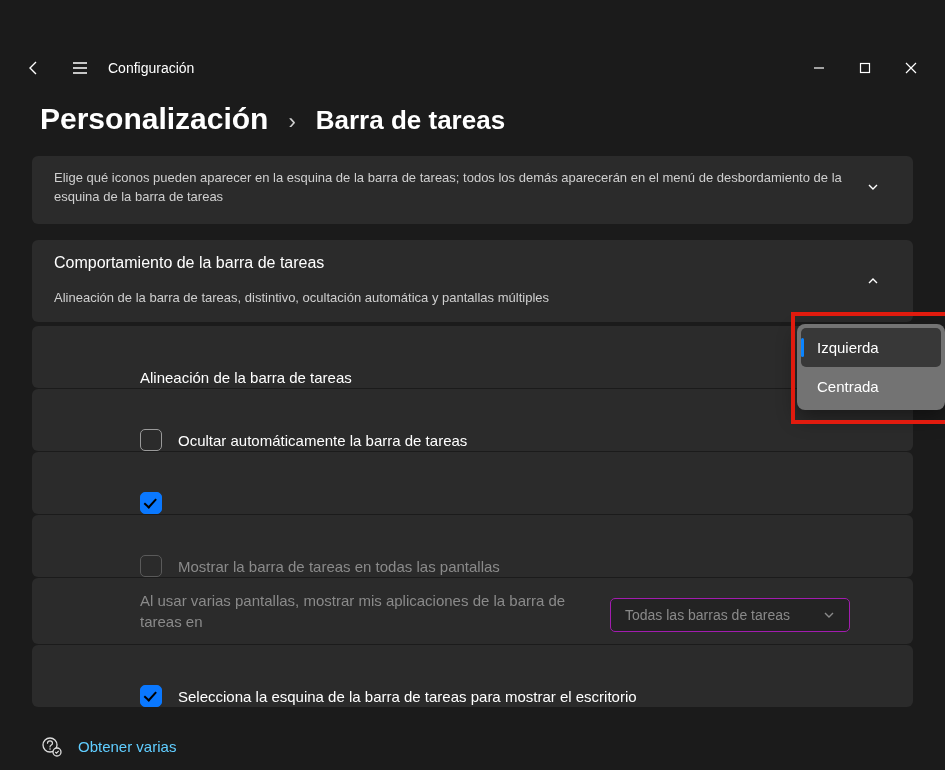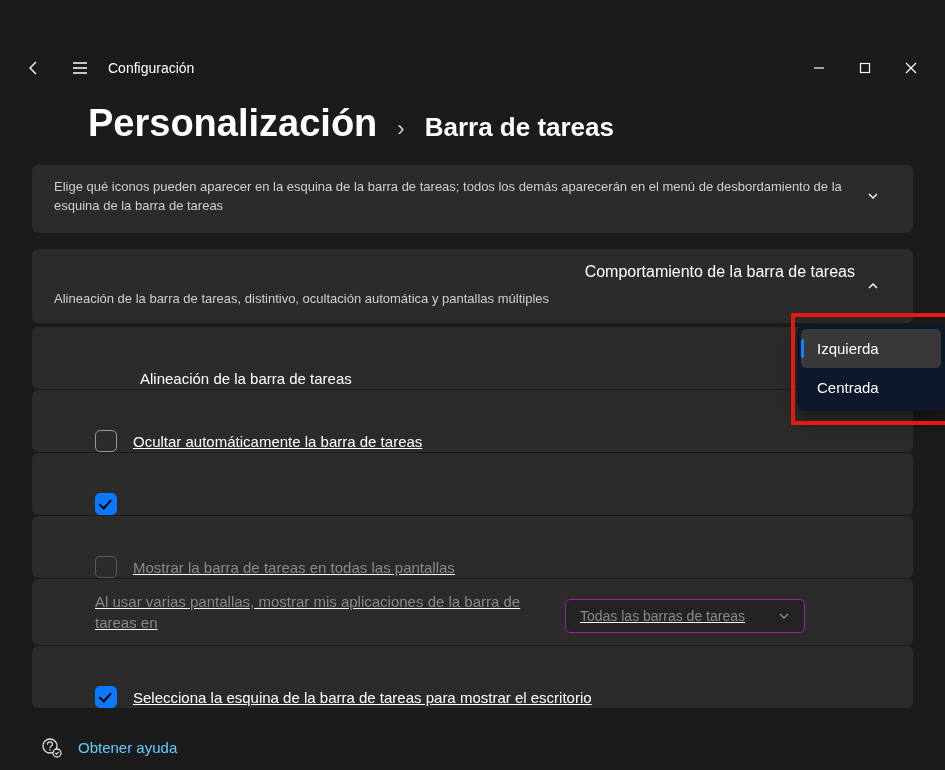--- a/index.html
+++ b/index.html
@@ -28,52 +28,52 @@
   .win-ctrl {
     width: 46px; height: 40px;
     display:flex; align-items:center; justify-content:center;
     color:#ffffff;
   }
   .breadcrumb {
     display: flex; align-items: baseline;
     padding: 10px 40px 20px 40px;
     gap: 20px;
   }
-  .bc-parent { font-size: 38px; font-weight: 600; color: #ffffff; margin-left: 48px; }
+  .bc-parent { font-size: 30px; font-weight: 600; color: #ffffff; }
   .bc-sep { font-size: 22px; color: #d0d0d0; }
   .bc-current { font-size: 26px; font-weight: 600; color: #ffffff; }
   .content { padding: 0 32px; }
   .card {
     background: #2b2b2b;
     border-radius: 6px;
     margin-bottom: 4px;
     overflow: visible;
   }
   .card-header {
     display: flex; align-items: center;
     padding: 14px 22px;
     min-height: 68px;
   }
   .card-header.truncated { border-top-left-radius:0; border-top-right-radius:0; align-items:center; padding-top:8px; padding-bottom:14px;}
-  .card-title { font-size: 16px; font-weight: 400; margin-bottom:8px;text-align:right;}
+  .card-title { font-size: 16px; font-weight: 400; margin-bottom:16px;}
   .card-sub { font-size: 13px; color: #cfcfcf; line-height:1.5;}
   .card-text { flex: 1; }
   .chev { width: 36px; display:flex; align-items:center; justify-content:center;}
   .row {
     background: #2b2b2b;
     border-radius: 6px;
     margin-bottom: 1px;
     display: flex;
     align-items: flex-end;
     padding: 0 22px 0 22px;
     min-height: 62px;
     position: relative;
   }
   .row.indent { padding-left: 108px; }
-  .row.indent-check { padding-left: 63px; text-decoration: underline; }
+  .row.indent-check { padding-left: 108px; }
   .row.disabled .row-label,
   .row.disabled .checkbox,
   .row.disabled .dd-label { color: #8a8a8a; }
   .row-label { font-size: 15px; flex: 1; line-height:1.4;}
   .checkbox {
     width: 22px; height: 22px;
     border: 1.5px solid #9a9a9a;
     border-radius: 5px;
     margin-right: 16px;
     flex-shrink: 0;
@@ -103,21 +103,21 @@
   .dd-label { color:#e0e0e0; }
   .highlight-box {
     position: absolute;
     border: 4px solid #e11b0e;
     border-radius: 0;
     pointer-events: none;
     z-index: 50;
   }
   .popup {
     position: absolute;
-    background: #0f172a;
+    background: #737373;
     border-radius: 8px;
     padding: 4px;
     z-index: 40;
     width: 148px;
     box-shadow: 0 8px 20px rgba(0,0,0,.4);
   }
   .popup-item {
     padding: 11px 16px;
     border-radius: 5px;
     font-size: 15px;
@@ -253,14 +253,14 @@
 </div>
 
 <div class="help">
   <svg width="22" height="22" viewBox="0 0 22 22">
     <circle cx="10" cy="9" r="7" stroke="#ddd" stroke-width="1.3" fill="none"></circle>
     <path d="M7.5 7.2c0-1.4 1.1-2.4 2.5-2.4s2.5 1 2.5 2.4c0 1.1-.7 1.6-1.5 2.1-.6.4-1 .8-1 1.7" stroke="#ddd" stroke-width="1.2" fill="none" stroke-linecap="round"></path>
     <circle cx="10" cy="13" r="0.8" fill="#ddd"></circle>
     <circle cx="17" cy="16" r="4" stroke="#ddd" stroke-width="1.3" fill="#1b1b1b"></circle>
     <path d="M15.3 16l1.2 1.2 2.2-2.4" stroke="#ddd" stroke-width="1.2" fill="none"></path>
   </svg>
-  <span class="help-link">Obtener ayuda</span>
+  <span class="help-link">Obtener varias</span>
 </div>
 
 </body></html>

